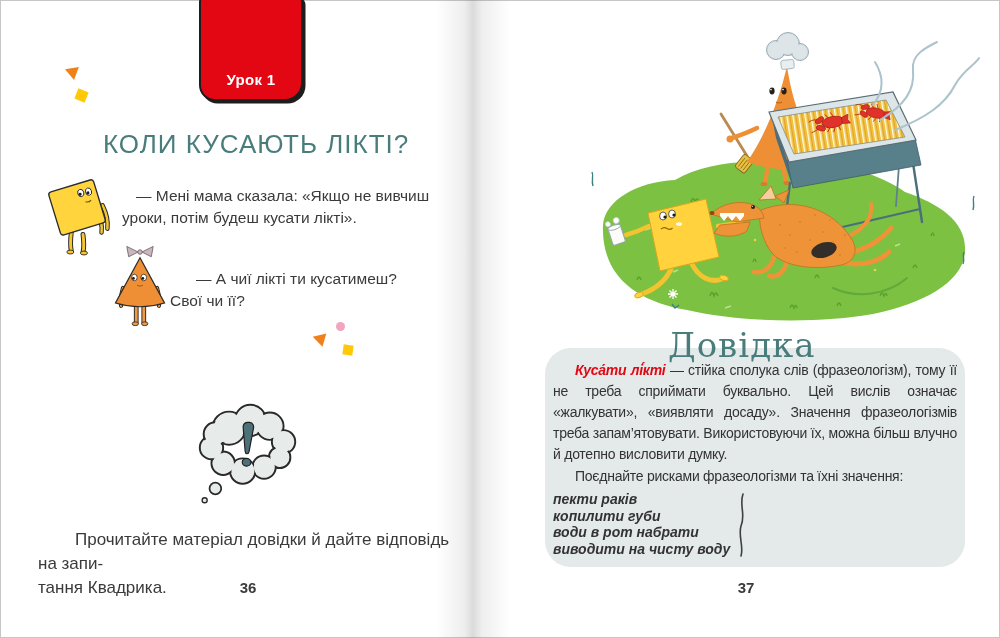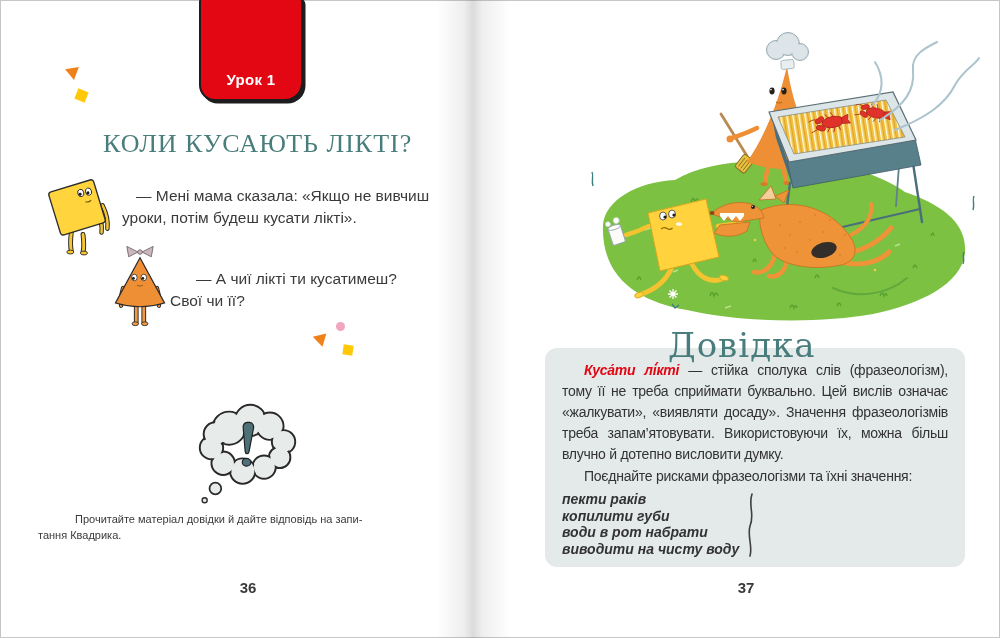--- a/index.html
+++ b/index.html
@@ -9,43 +9,43 @@
   .abs{position:absolute;}
   
   .gutter{left:436px;top:0;width:74px;height:638px;
     background:linear-gradient(90deg,rgba(0,0,0,0) 0%,rgba(90,90,90,0.10) 38%,rgba(90,90,90,0.22) 50%,rgba(90,90,90,0.10) 62%,rgba(0,0,0,0) 100%);}
   
   .lesson-tab{left:199px;top:-4px;width:100px;height:101px;background:#E30613;
     border:2px solid #1d1d1d;border-radius:6px 6px 18px 16px;
     box-shadow:2.5px 2.5px 0 0 #1d1d1d;display:flex;align-items:flex-end;justify-content:center;}
   .lesson-tab span{color:#ffffff;font-weight:bold;font-size:15px;margin-bottom:11px;letter-spacing:.3px;}
   
-  .page-title{left:103px;top:129px;font-family:Liberation Serif, serif;font-size:26px;
+  .page-title{left:103px;top:129px;font-family:Liberation Sans, sans-serif;font-size:26px;
     color:#497D7C;letter-spacing:1px;font-weight:500;}
   .ref-heading{left:668px;top:325px;font-family:"DejaVu Serif",serif;font-size:34px;
     color:#497D7C;letter-spacing:1px;z-index:3;}
   
   .dialogue{font-size:15.5px;line-height:1.42;color:#3a3a3a;white-space:pre-line;}
   .d1{left:122px;top:185px;width:310px;text-indent:14px;}
   .d2{left:170px;top:268px;width:250px;text-indent:26px;}
-  .task-text{left:38px;top:512px;width:430px;font-size:11px;line-height:1.42;
+  .task-text{left:38px;top:528px;width:430px;font-size:17px;line-height:1.42;
     color:#3a3a3a;white-space:pre-line;text-indent:37px;}
   .page-num{width:50px;text-align:center;font-weight:bold;font-size:15px;color:#3a3a3a;}
   .pn-l{left:223px;top:579px;}
   .pn-r{left:721px;top:579px;}
   
   .tri{width:0;height:0;border-left:7px solid transparent;border-right:7px solid transparent;border-top:12px solid #F08019;}
   .c-tri1{left:66px;top:68px;transform:rotate(-10deg);}
   .c-sq1{left:76px;top:90px;width:11px;height:11px;background:#FFC908;transform:rotate(22deg);}
   .c-dot{left:336px;top:322px;width:9px;height:9px;border-radius:50%;background:#F0A5C0;}
   .c-tri2{left:314px;top:335px;transform:rotate(-14deg);}
   .c-sq2{left:343px;top:345px;width:10px;height:10px;background:#FFC908;transform:rotate(8deg);}
   
-  .ref-box{left:545px;top:348px;width:420px;background:#E4E9EA;border-radius:12px;
-    padding:12px 17px 10px;box-sizing:border-box;z-index:2;}
+  .ref-box{left:545px;top:348px;width:420px;background:#E4E9EA;border-radius:26px;
+    padding:12px 8px 10px;box-sizing:border-box;z-index:2;}
   .ref-box p{margin:0;font-size:14px;line-height:21px;color:#333333;letter-spacing:-0.25px;}
   .ref-p1{text-align:justify;text-indent:22px;}
   .ref-term{color:#E30613;font-weight:bold;font-style:italic;}
   .ref-prompt{text-indent:22px;margin-top:1px !important;}
   .match{display:flex;margin-top:4px;align-items:flex-end;}
   .match .col{font-size:14px;font-style:italic;font-weight:bold;color:#333333;line-height:16.5px;}
   .match .col1{width:182px;}
   .match .sq-div{width:14px;height:64px;flex:none;}
   .match .col2{flex:1;}
 </style>

